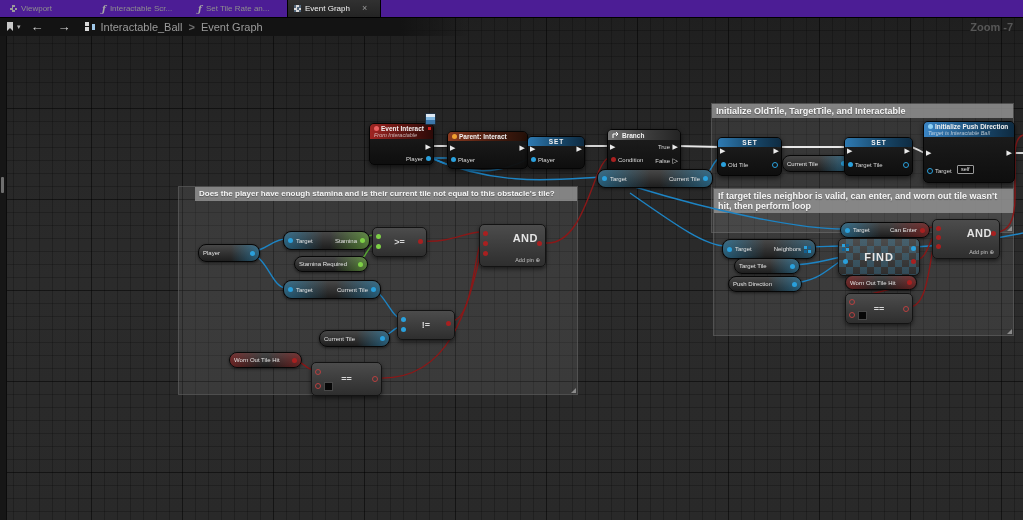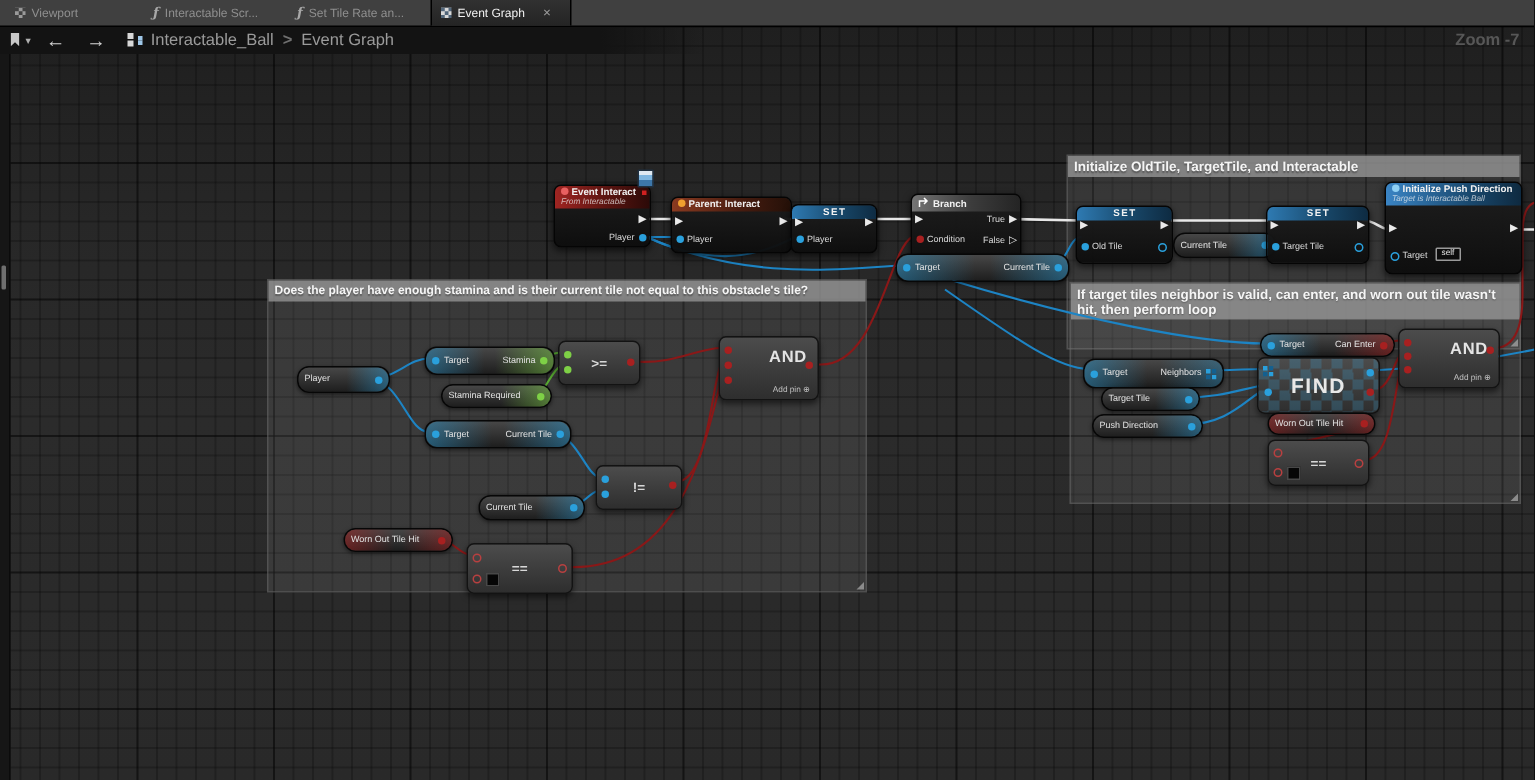--- a/index.html
+++ b/index.html
@@ -1,20 +1,20 @@
 <!DOCTYPE html>
 <html><head>
 <meta charset="utf-8">
 <style>
   html,body{margin:0;padding:0;background:#0b0b0b;width:1023px;height:520px;overflow:hidden;
     font-family:"Liberation Sans",sans-serif;-webkit-font-smoothing:antialiased;}
   .stage{position:relative;width:1023px;height:520px;overflow:hidden;border-bottom:2px solid #101010;}
 
   
-  .tabbar{position:absolute;left:0;top:0;width:1023px;height:17px;background:#404040;border-bottom:1px solid #000;z-index:10;}
+  .tabbar{position:absolute;left:0;top:0;width:1023px;height:17px;background:#4c1d95;border-bottom:1px solid #000;z-index:10;}
   .tab{position:absolute;top:0;height:17px;display:flex;align-items:center;gap:4px;color:#8f8f8f;font-size:8px;padding:0 6px;}
   .tab.active{background:linear-gradient(180deg,#313131,#242424);color:#f2f2f2;border-left:1px solid #000;border-right:1px solid #000;}
   .tclose{margin-left:8px;color:#9a9a9a;font-size:9px;line-height:9px;}
   .fic{font-style:italic;color:#a8a8a8;font-size:9px;font-weight:bold;font-family:"DejaVu Serif",serif;}
   .checkicon{width:7px;height:7px;background:repeating-conic-gradient(#9a9a9a 0% 25%,transparent 0% 50%);background-size:5px 5px;flex:0 0 auto;}
   .checkicon.lt{background:repeating-conic-gradient(#d8d8d8 0% 25%,rgba(120,160,200,.5) 0% 50%);background-size:5px 5px;}
 
   
   .toolbar{position:absolute;left:0;top:17px;width:470px;height:19px;z-index:9;display:flex;align-items:center;gap:6px;padding-left:7px;
     background:linear-gradient(90deg,#131313 0,#131313 400px,rgba(19,19,19,0) 470px);}
@@ -41,21 +41,21 @@
     background-size:91px 91px,91px 91px,13px 13px,13px 13px,100% 100%;}
   .zoomlbl{position:absolute;right:10px;top:4px;color:#575757;font-size:11px;font-weight:bold;z-index:8;}
   .wm{position:absolute;right:9px;bottom:7px;font-size:29px;font-weight:bold;letter-spacing:0;color:rgba(210,210,210,.16);z-index:2;}
   .leftstrip{position:absolute;left:0;top:0;bottom:0;width:6px;background:#161616;border-right:1px solid #0b0b0b;z-index:6;}
   .striphandle{position:absolute;left:1px;top:160px;width:3px;height:16px;background:#6f6f6f;border-radius:1px;}
 
   
   .comment{position:absolute;background:rgba(170,170,170,.13);border:1px solid rgba(105,105,105,.5);z-index:1;}
   .ctitle{background:rgba(150,150,150,.8);color:#f5f5f5;font-size:9px;line-height:10px;padding:2px 4px;font-weight:bold;
     text-shadow:0 1px 1px rgba(0,0,0,.35);}
-  .ctitle.one{white-space:nowrap;overflow:hidden;font-size:8px;}
+  .ctitle.one{white-space:nowrap;overflow:hidden;font-size:8px;margin-left:16px;}
   .rhandle{position:absolute;right:1px;bottom:1px;width:0;height:0;border-left:5px solid transparent;border-bottom:5px solid rgba(220,220,220,.5);}
 
   
   svg.wires{position:absolute;left:0;top:0;z-index:2;}
   svg.wires path{fill:none;}
 
   
   .node{position:absolute;background:linear-gradient(180deg,rgba(30,30,30,.97),rgba(13,13,13,.97));
     border:1px solid #050505;border-radius:5px;box-shadow:0 2px 5px rgba(0,0,0,.6);z-index:3;}
   .nhead{position:relative;border-radius:4px 4px 0 0;padding:1px 3px 1px 4px;font-size:6.5px;font-weight:bold;color:#f2f2f2;
@@ -90,21 +90,21 @@
   .cdot{width:5px;height:5px;border-radius:50%;flex:0 0 auto;z-index:1;}
   .sp{flex:1;}
   .clabel{z-index:1;}
 
   
   .oper{position:absolute;background:linear-gradient(180deg,#4c4c4c,#2e2e2e);border:1px solid #131313;border-radius:5px;
     z-index:3;box-shadow:0 2px 4px rgba(0,0,0,.55);}
   .opsym{position:absolute;left:50%;top:50%;transform:translate(-50%,-50%);font-size:9px;font-weight:bold;color:#d8d8d8;}
   .andt{position:absolute;right:7px;top:7px;font-size:11px;font-weight:bold;color:#e4e4e4;letter-spacing:.5px;}
   .addpin{position:absolute;right:5px;bottom:3px;font-size:5.5px;color:#c2c2c2;}
-  .findt{position:absolute;left:50%;top:50%;transform:translate(-50%,-50%);font-size:14px;font-weight:bold;color:#e8e8e8;letter-spacing:1px;}
+  .findt{position:absolute;left:50%;top:50%;transform:translate(-50%,-50%);font-size:11px;font-weight:bold;color:#e8e8e8;letter-spacing:1px;}
   .findbg{position:absolute;inset:0;border-radius:5px;overflow:hidden;
     background-image:repeating-conic-gradient(rgba(60,150,195,.28) 0% 25%,transparent 0% 50%);background-size:14px 14px;}
   .mapicon{position:absolute;width:7px;height:7px;z-index:4;}
 </style>
 </head>
 <body>
 
 <div class="stage">
 
   <div class="tabbar">

